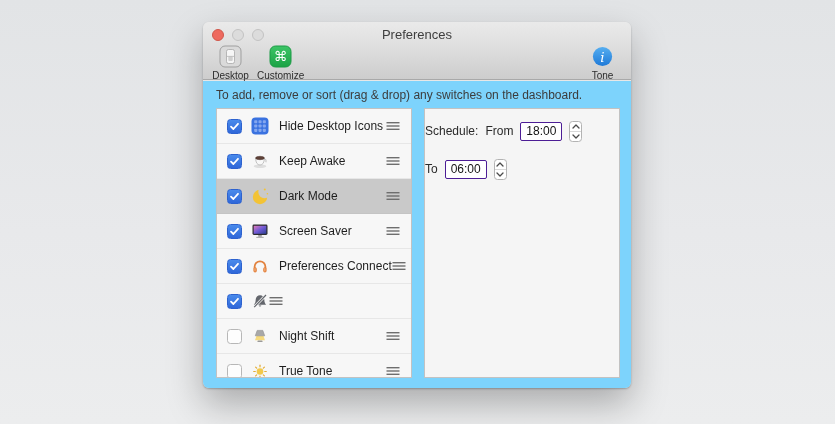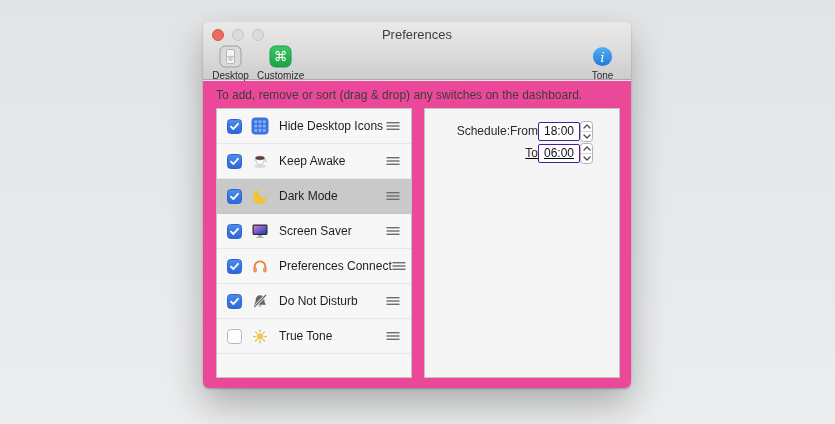--- a/index.html
+++ b/index.html
@@ -26,38 +26,38 @@
   .light.red{ background:#ee6a5f; border:1px solid #d0574b; }
   .light.gray{ background:#dcdcdc; border:1px solid #c3c3c3; }
   .win-title{ text-align:center; font-size:13px; color:#3e3e3e; padding-top:5px; }
   .toolbar{ display:flex; align-items:flex-start; padding:1px 5px 0 5px; position:relative; }
   .tool-item{ display:flex; flex-direction:column; align-items:center; padding:0 4px; cursor:default; }
   .tool-icon-wrap{ padding:1px 7px; border-radius:4px; line-height:0; }
   .tool-item.selected .tool-icon-wrap{ background:#c3c3c3; }
   .tool-label{ font-size:10px; color:#2c2c2c; margin-top:1px; }
   .tool-about{ position:absolute; right:6px; top:1px; }
   
-  .content{ position:absolute; top:59px; left:0; right:0; bottom:0; background:#ec4899; border-radius:0 0 6px 6px; }
+  .content{ position:absolute; top:59px; left:0; right:0; bottom:0; background:#7dd3fc; border-radius:0 0 6px 6px; }
   .hint{ margin:7px 0 0 13px; font-size:12px; color:#3c3c3c; }
   .panel{ position:absolute; top:27px; width:196px; height:270px; border:1px solid #c2c2c2; background:#f7f7f7; overflow:hidden; }
   .panel.list{ left:13px; }
   .panel.sched{ left:221px; background:#f5f5f5; }
   
   .row{ height:35px; display:flex; align-items:center; padding:0 11px 0 10px; border-bottom:1px solid #e7e7e7; }
   .row.selected{ background:#c9c9c9; border-bottom-color:#c4c4c4; }
   .cbox{ width:15px; height:15px; border-radius:3.5px; background:#fdfdfd; border:1px solid #b7b7b7; flex:none; display:flex; align-items:center; justify-content:center; }
   .row.checked .cbox{ background:linear-gradient(180deg,#4a8beb,#2f67d9); border-color:#2d62cf; }
   .cbox svg{ display:none; }
   .row.checked .cbox svg{ display:block; }
   .sw-icon{ width:18px; height:18px; margin-left:9px; flex:none; line-height:0; }
   .sw-label{ font-size:12px; color:#1e1e1e; margin-left:10px; flex:1; white-space:nowrap; }
   .handle{ flex:none; line-height:0; }
   
-  .sched-row{ display:flex; align-items:center; justify-content:flex-end; margin:12px 26px 0 0; height:20px; }
-  .sched-row + .sched-row{ margin-top:2px;text-decoration:underline; }
+  .sched-row{ display:flex; align-items:center; gap:7px; margin:12px 26px 0 0; height:20px; }
+  .sched-row + .sched-row{ margin-top:18px; }
   .s-label{ font-size:12px; color:#2a2a2a; }
   .time-field{
     width:42px; height:19px; background:#fff; border:1px solid #4c1d95; border-radius:2px;
     font-family:"Liberation Sans", sans-serif; font-size:12px; color:#141414; text-align:center; padding:0;
   }
   .stepper{ width:13px; height:21px; background:#fff; border:1px solid #b3b3b3; border-radius:3.5px; display:flex; flex-direction:column; overflow:hidden; }
   .step{ flex:1; display:flex; align-items:center; justify-content:center; }
   .step.up{ border-bottom:1px solid #d8d8d8; }
 </style>
 </head>
@@ -286,32 +286,53 @@
             </svg>
         </span>
         <span class="sw-icon">
           <svg width="18" height="18" viewBox="0 0 18 18">
             <path d="M9 3.2 a4.3 4.3 0 0 1 4.3 4.3 c0 2.9 0.9 4.3 1.9 5.3 H2.8 c1-1 1.9-2.4 1.9-5.3 A4.3 4.3 0 0 1 9 3.2 Z" fill="#63666c"></path>
             <path d="M7.6 13.6 a1.5 1.5 0 0 0 2.8 0 Z" fill="#63666c"></path>
             <line x1="3.2" y1="15.2" x2="15" y2="3" stroke="#f7f7f7" stroke-width="2.6"></line>
             <line x1="3.2" y1="15.2" x2="15" y2="3" stroke="#63666c" stroke-width="1.2"></line>
           </svg>
         </span>
-        <span class="sw-label">Do Not Disturb</span>
-        <span class="handle">
-          <svg width="14" height="10" viewBox="0 0 14 10">
-              <g fill="#6e6e6e">
-                <rect x="0.5" y="1" width="13" height="1.4"></rect>
-                <rect x="0.5" y="4.3" width="13" height="1.4"></rect>
-                <rect x="0.5" y="7.6" width="13" height="1.4"></rect>
-              </g>
-            </svg>
-        </span>
-      </div>
-
+        <span class="handle">
+          <svg width="14" height="10" viewBox="0 0 14 10">
+              <g fill="#6e6e6e">
+                <rect x="0.5" y="1" width="13" height="1.4"></rect>
+                <rect x="0.5" y="4.3" width="13" height="1.4"></rect>
+                <rect x="0.5" y="7.6" width="13" height="1.4"></rect>
+              </g>
+            </svg>
+        </span>
+      </div>
+
+      <div class="row">
+        <span class="cbox">
+          
+        </span>
+        <span class="sw-icon">
+          <svg width="18" height="18" viewBox="0 0 18 18">
+            <path d="M5.6 8.8 h6.8 l1.6 4.4 H4 Z" fill="#f6d878" opacity="0.95"></path>
+            <path d="M6.2 3.4 h5.6 l1.9 5.4 H4.3 Z" fill="#a8a8a8" stroke="#8d8d8d" stroke-width="0.6"></path>
+            <rect x="6.4" y="13.4" width="5.2" height="1.7" rx="0.85" fill="#9a9a9a"></rect>
+          </svg>
+        </span>
+        <span class="sw-label">Night Shift</span>
+        <span class="handle">
+          <svg width="14" height="10" viewBox="0 0 14 10">
+              <g fill="#6e6e6e">
+                <rect x="0.5" y="1" width="13" height="1.4"></rect>
+                <rect x="0.5" y="4.3" width="13" height="1.4"></rect>
+                <rect x="0.5" y="7.6" width="13" height="1.4"></rect>
+              </g>
+            </svg>
+        </span>
+      </div>
 
       <div class="row">
         <span class="cbox">
           
         </span>
         <span class="sw-icon">
           <svg width="18" height="18" viewBox="0 0 18 18">
             <circle cx="9" cy="9.5" r="3.3" fill="#f2c94c"></circle>
             <g stroke="#e3ae39" stroke-width="1.2" stroke-linecap="round">
               <line x1="9" y1="3.2" x2="9" y2="4.8"></line>

